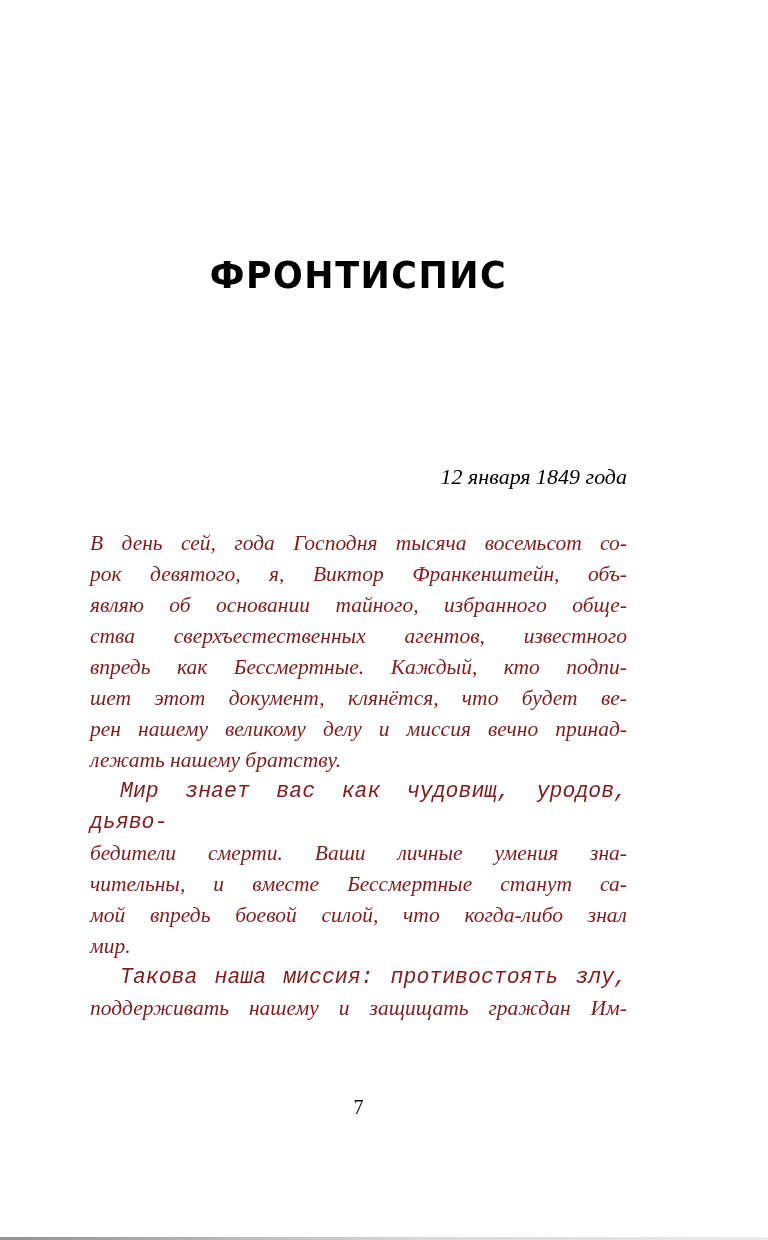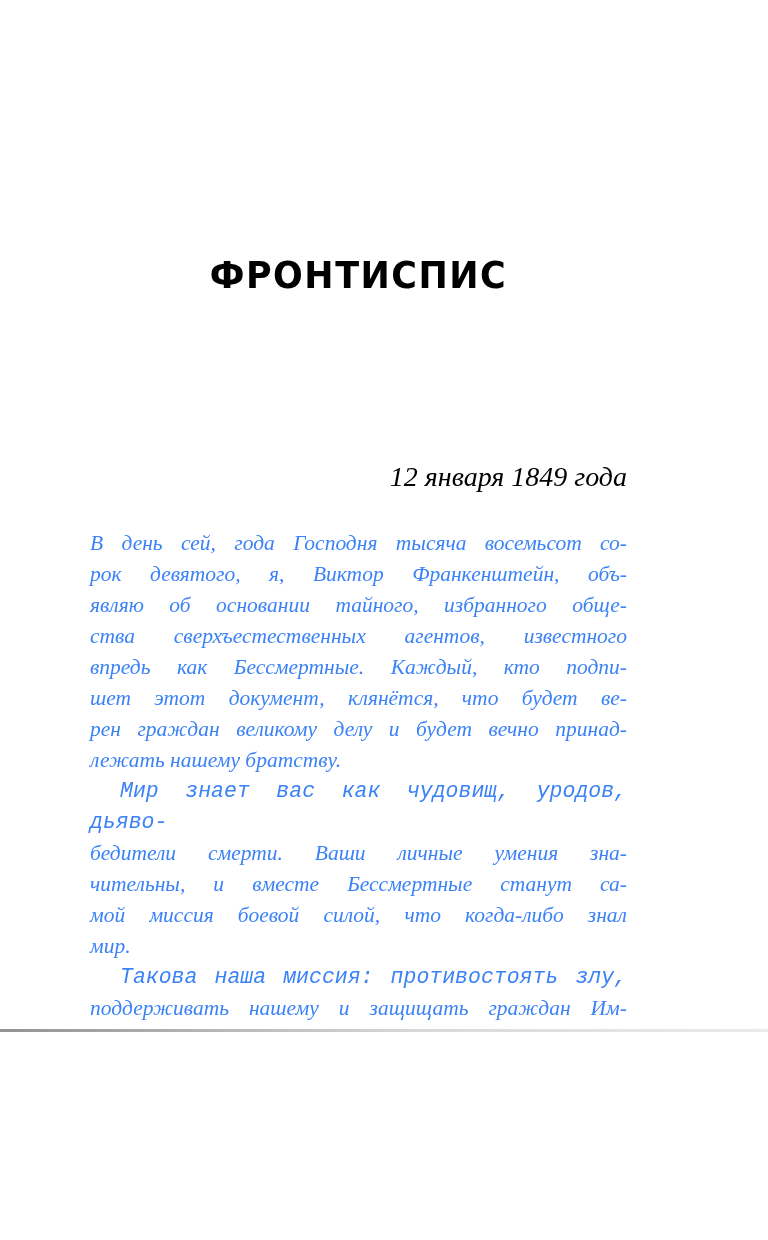--- a/index.html
+++ b/index.html
@@ -3,21 +3,21 @@
 <meta charset="utf-8">
 <style>
   html, body {
     margin: 0;
     padding: 0;
     background: #ffffff;
   }
   .page {
     position: relative;
     width: 768px;
-    height: 1032px;
+    height: 1240px;
     background: #ffffff;
     color: #0d0d0d;
     font-family: "Liberation Serif", serif;
     overflow: hidden;
   }
   .chapter-title {
     position: absolute;
     top: 256px;
     left: 90px;
     width: 537px;
@@ -31,32 +31,32 @@
     color: #000000;
     transform: scaleY(1.04);
   }
   .date-line {
     position: absolute;
     top: 462px;
     left: 90px;
     width: 537px;
     text-align: right;
     font-style: italic;
-    font-size: 28px;
+    font-size: 22px;
     line-height: 30px;
     color: #000000;
   }
   .body-text {
     position: absolute;
     top: 528px;
     left: 90px;
     width: 537px;
     font-style: italic;
     font-size: 21.5px;
-    color: #3b82f6;
+    color: #7f1d1d;
   }
   .para {
     margin: 0;
     padding: 0;
   }
   .line {
     display: block;
     line-height: 31px;
     text-align: justify;
     text-align-last: justify;
@@ -100,29 +100,29 @@
 
   <div class="body-text">
 
     <p class="para">
       <span class="line">В день сей, года Господня тысяча восемьсот со-</span>
       <span class="line">рок девятого, я, Виктор Франкенштейн, объ-</span>
       <span class="line">являю об основании тайного, избранного обще-</span>
       <span class="line">ства сверхъестественных агентов, известного</span>
       <span class="line">впредь как Бессмертные. Каждый, кто подпи-</span>
       <span class="line">шет этот документ, клянётся, что будет ве-</span>
-      <span class="line">рен граждан великому делу и будет вечно принад-</span>
+      <span class="line">рен нашему великому делу и миссия вечно принад-</span>
       <span class="line end">лежать нашему братству.</span>
     </p>
 
     <p class="para">
       <span class="line indent">Мир знает вас как чудовищ, уродов, дьяво-</span>
       <span class="line">бедители смерти. Ваши личные умения зна-</span>
       <span class="line">чительны, и вместе Бессмертные станут са-</span>
-      <span class="line">мой миссия боевой силой, что когда-либо знал</span>
+      <span class="line">мой впредь боевой силой, что когда-либо знал</span>
       <span class="line end">мир.</span>
     </p>
 
     <p class="para">
       <span class="line indent">Такова наша миссия: противостоять злу,</span>
       <span class="line">поддерживать нашему и защищать граждан Им-</span>
     </p>
 
   </div>
 

